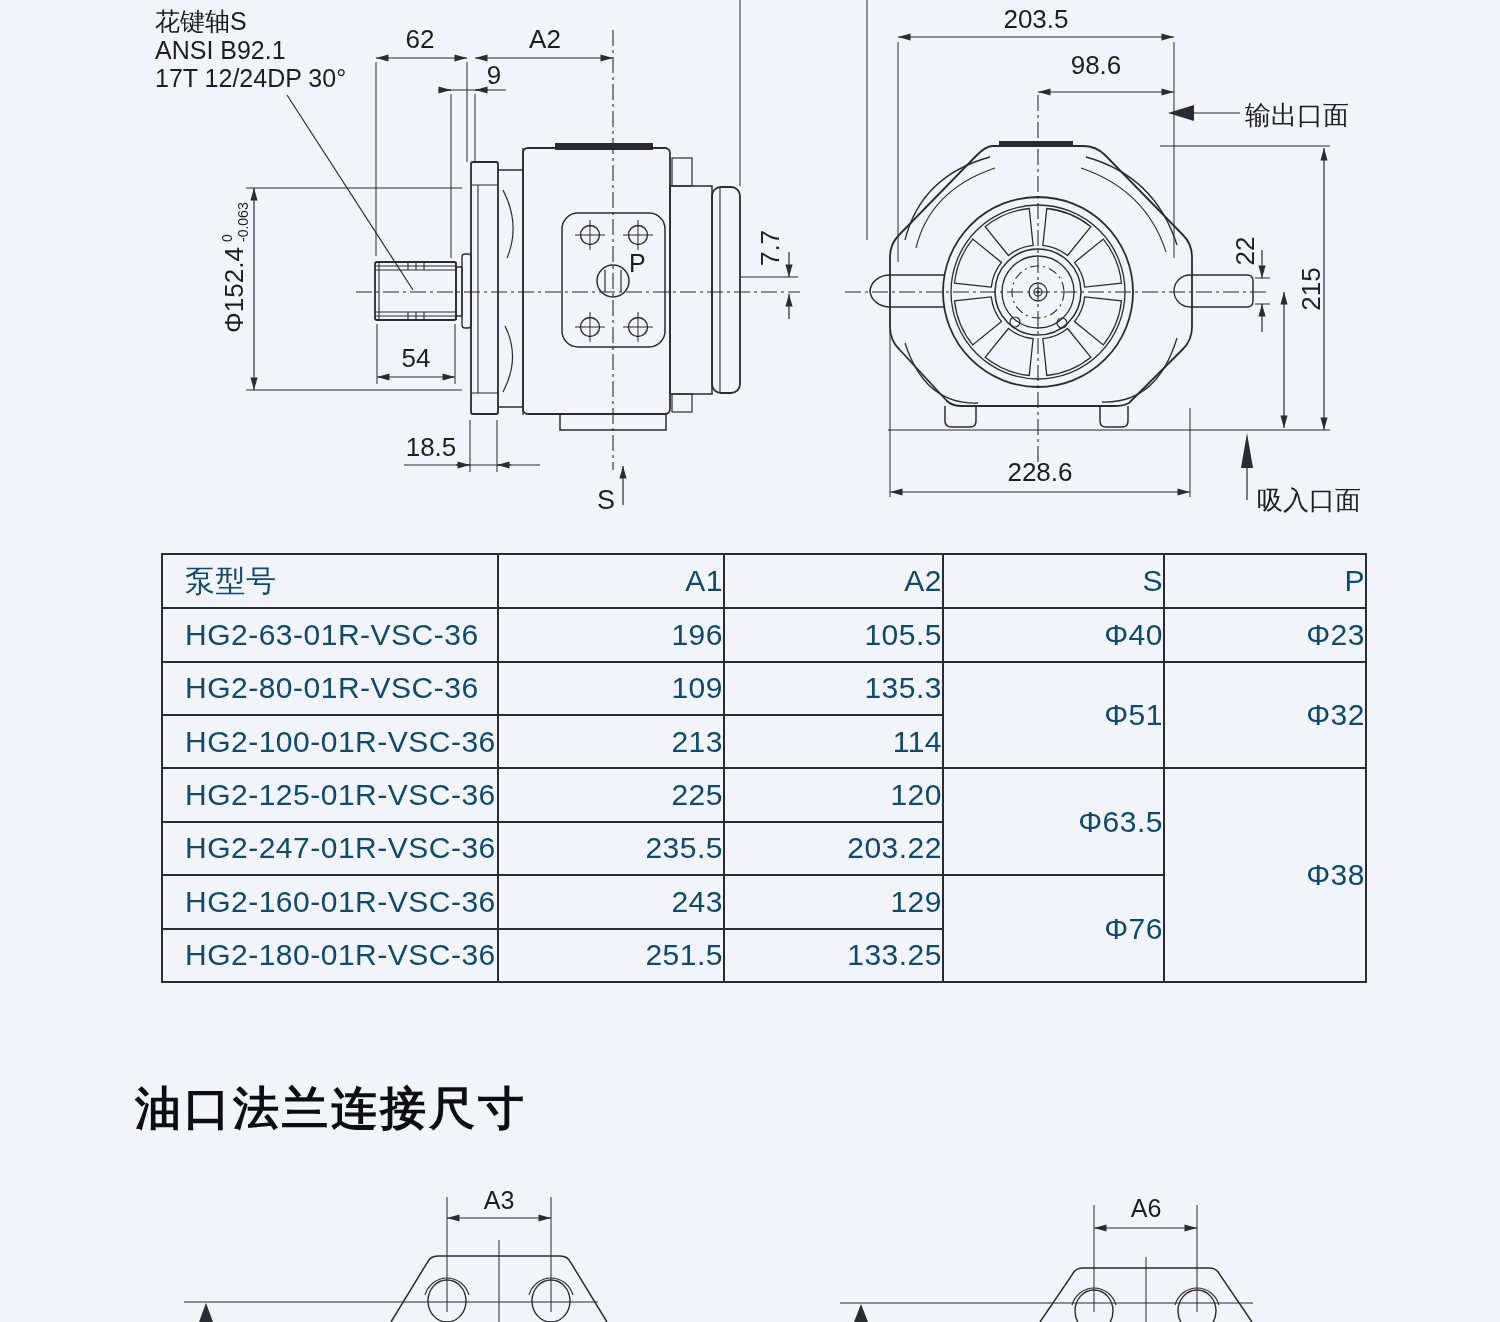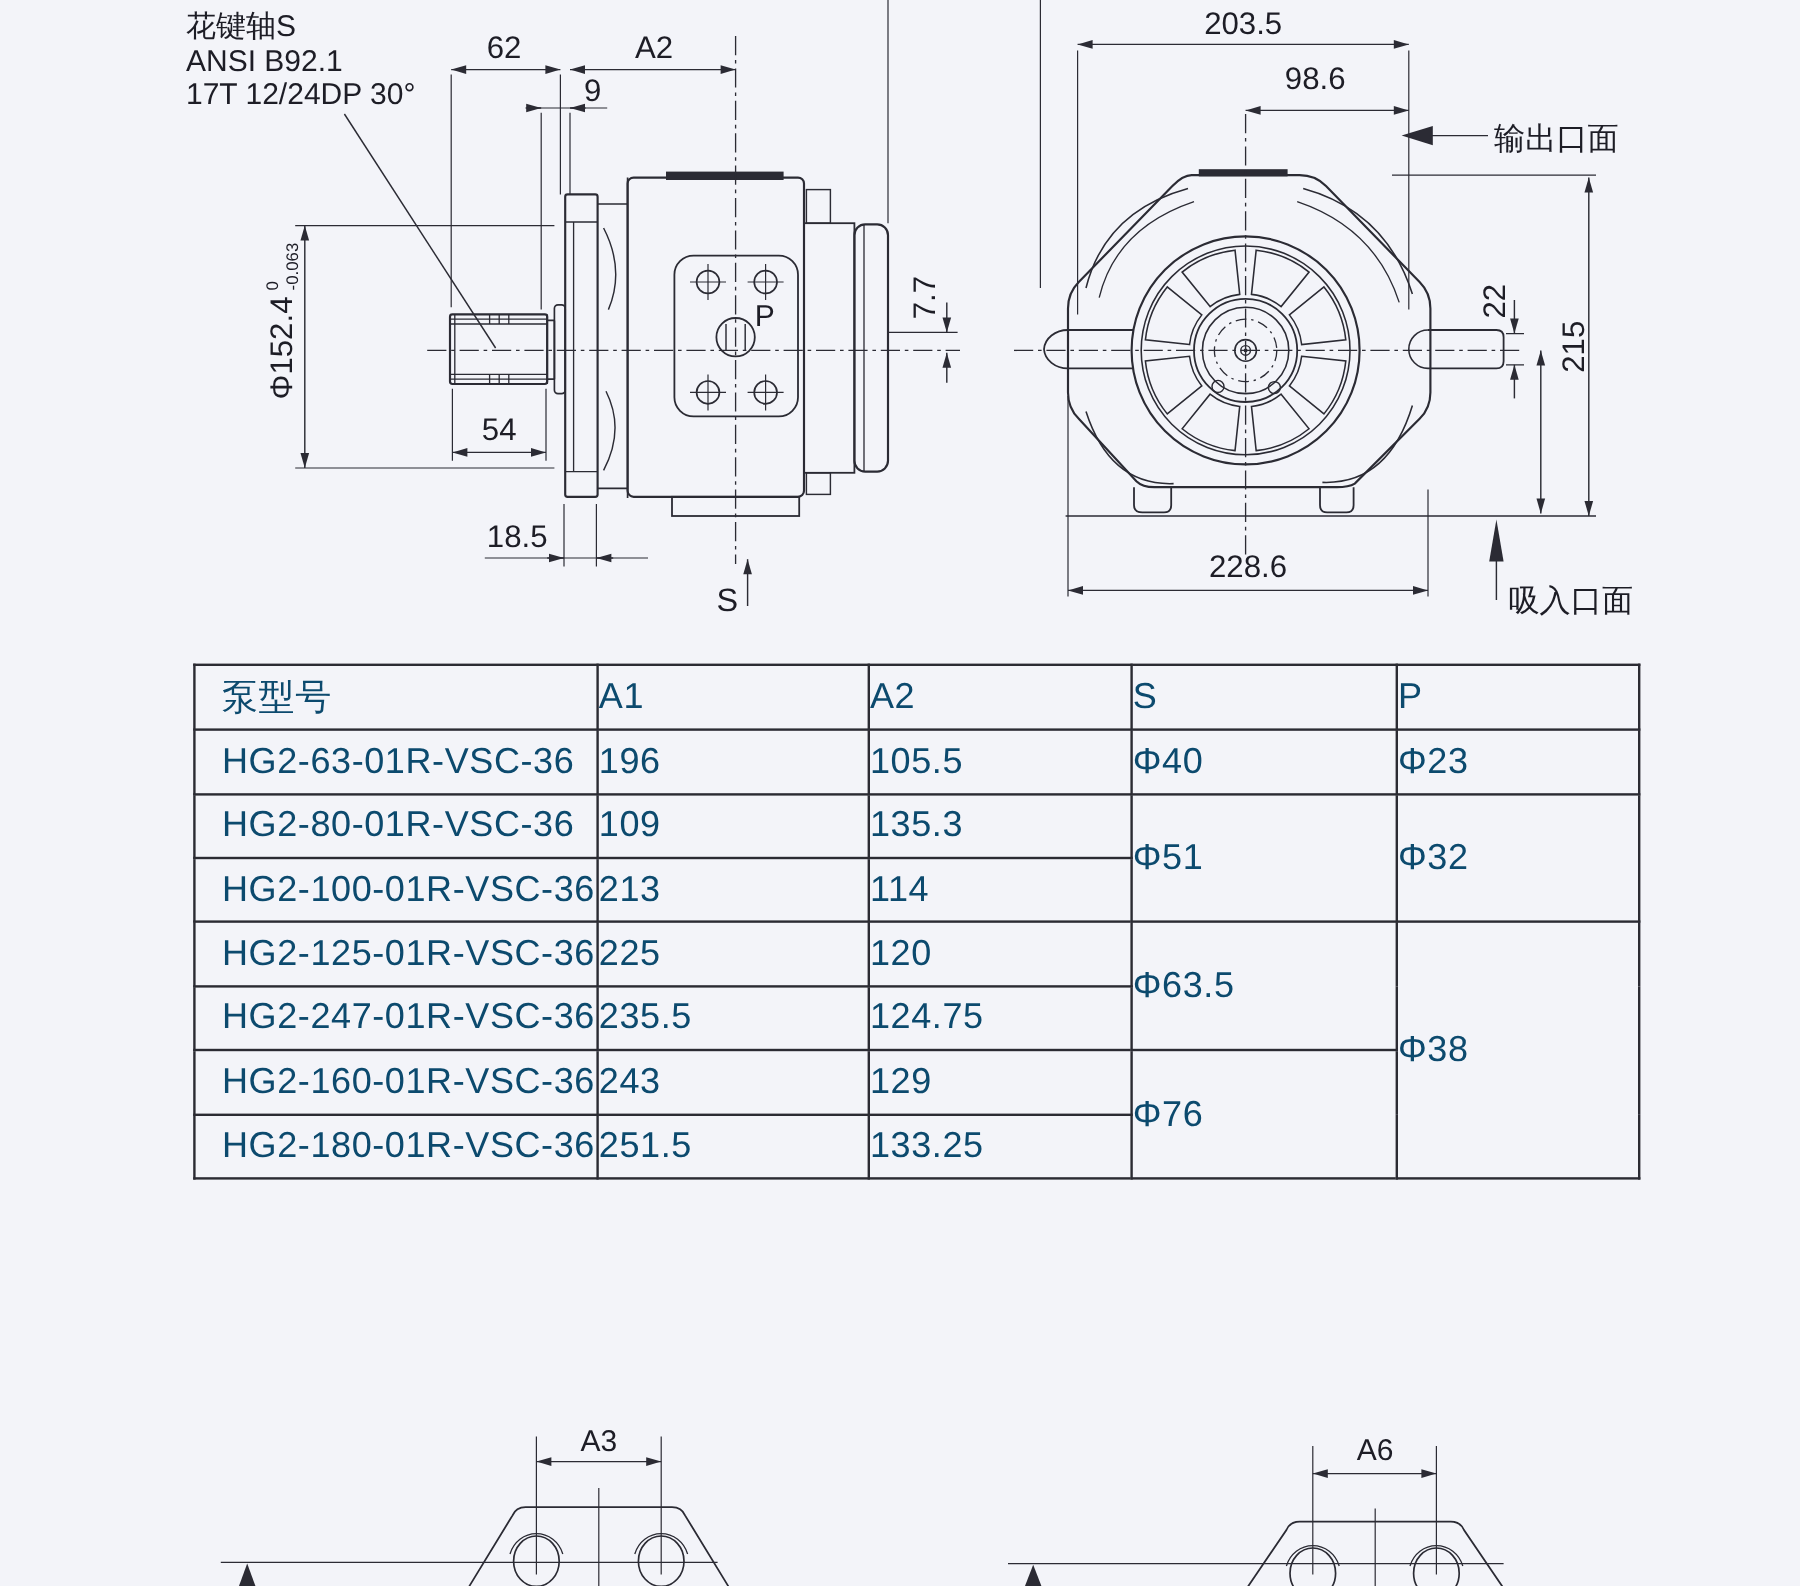--- a/index.html
+++ b/index.html
@@ -16,21 +16,21 @@
 
   
   #spec-table {
     position:absolute; left:161px; top:553px;
     width:1204px; height:430px;
     border-collapse:collapse; table-layout:fixed;
     font-size:30px; color:#0c4a6e;
   }
   #spec-table th, #spec-table td {
     border:2px solid #2b2b33;
-    text-align:left; vertical-align:middle;
+    text-align:right; vertical-align:middle;
     padding:0; font-weight:normal;
     letter-spacing:0.5px;
     overflow:hidden; white-space:nowrap;
   }
   #spec-table .left { text-align:left; padding-left:22px; }
   #spec-table tr.hdr { height:54px; }
   #spec-table tr.row { height:53px;margin-left:14px; }
 
   
   #section-title {
@@ -303,31 +303,32 @@
   <tr class="row">
     <td class="left">HG2-125-01R-VSC-36</td>
     <td>225</td>
     <td>120</td>
     <td rowspan="2">Φ63.5</td>
     <td rowspan="4">Φ38</td>
   </tr>
   <tr class="row">
     <td class="left">HG2-247-01R-VSC-36</td>
     <td>235.5</td>
-    <td>124.75</td>
+    <td>203.22</td>
   </tr>
   <tr class="row">
     <td class="left">HG2-160-01R-VSC-36</td>
     <td>243</td>
     <td>129</td>
     <td rowspan="2">Φ76</td>
   </tr>
   <tr class="row">
     <td class="left">HG2-180-01R-VSC-36</td>
     <td>251.5</td>
     <td>133.25</td>
   </tr>
 </tbody>
     </table>
 
 
+<div id="section-title">油口法兰连接尺寸</div>
 
 </div>
 
 </body></html>

